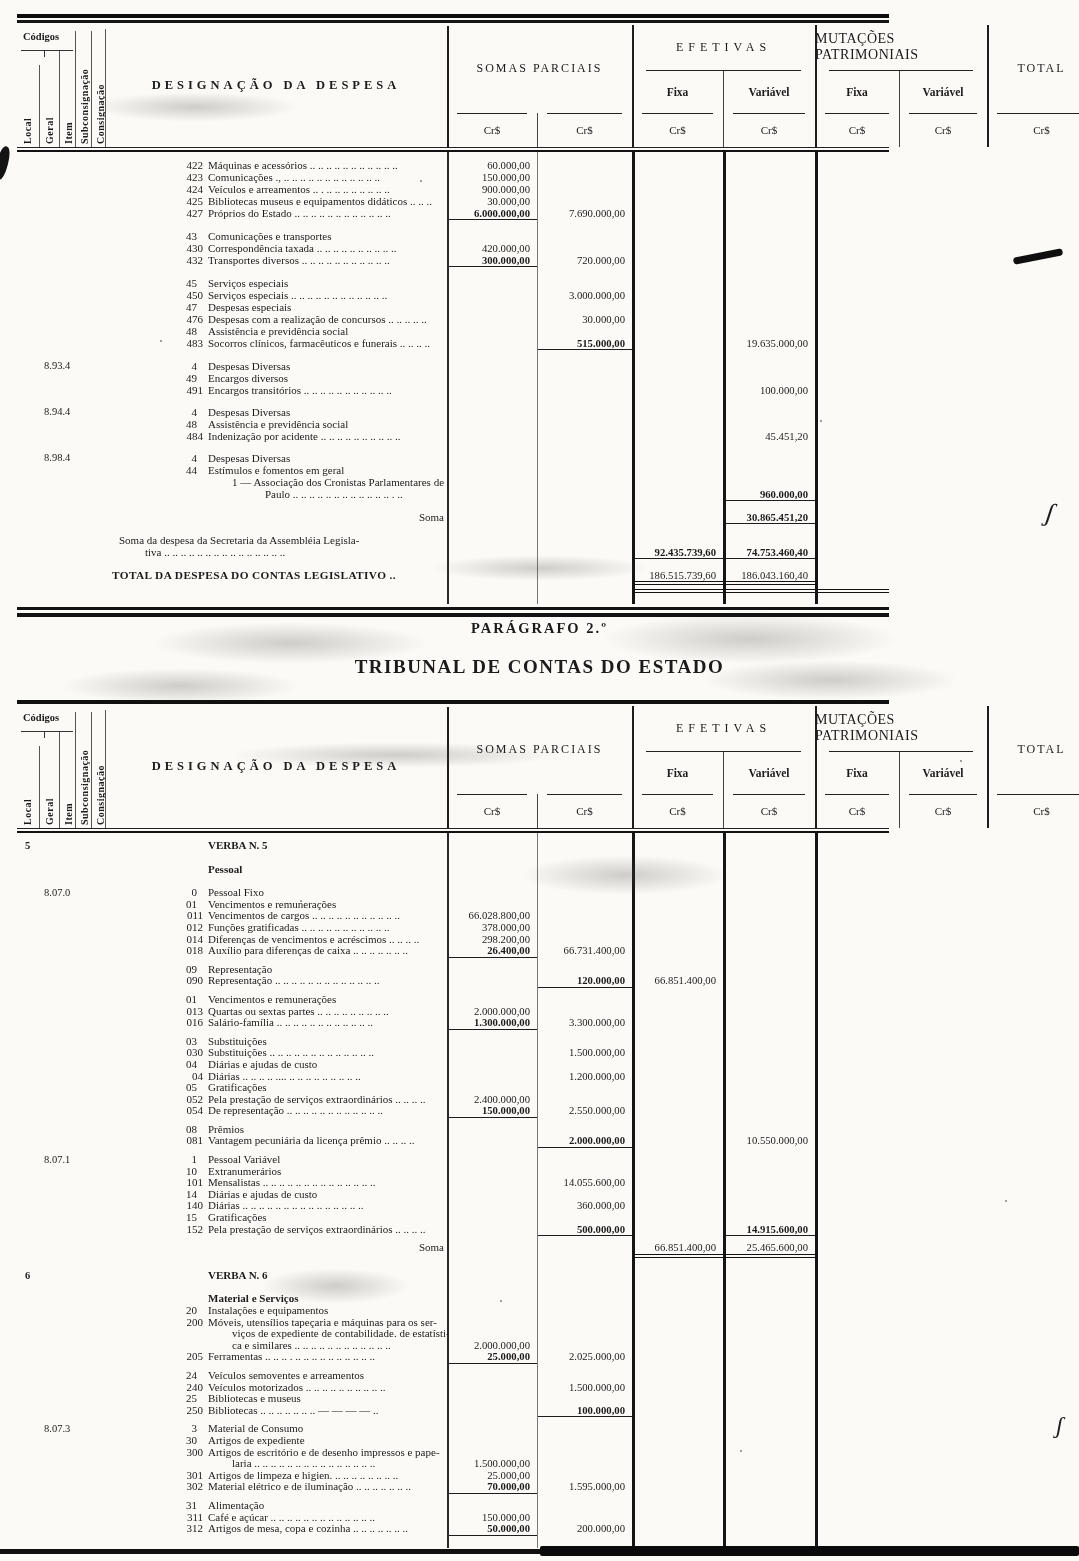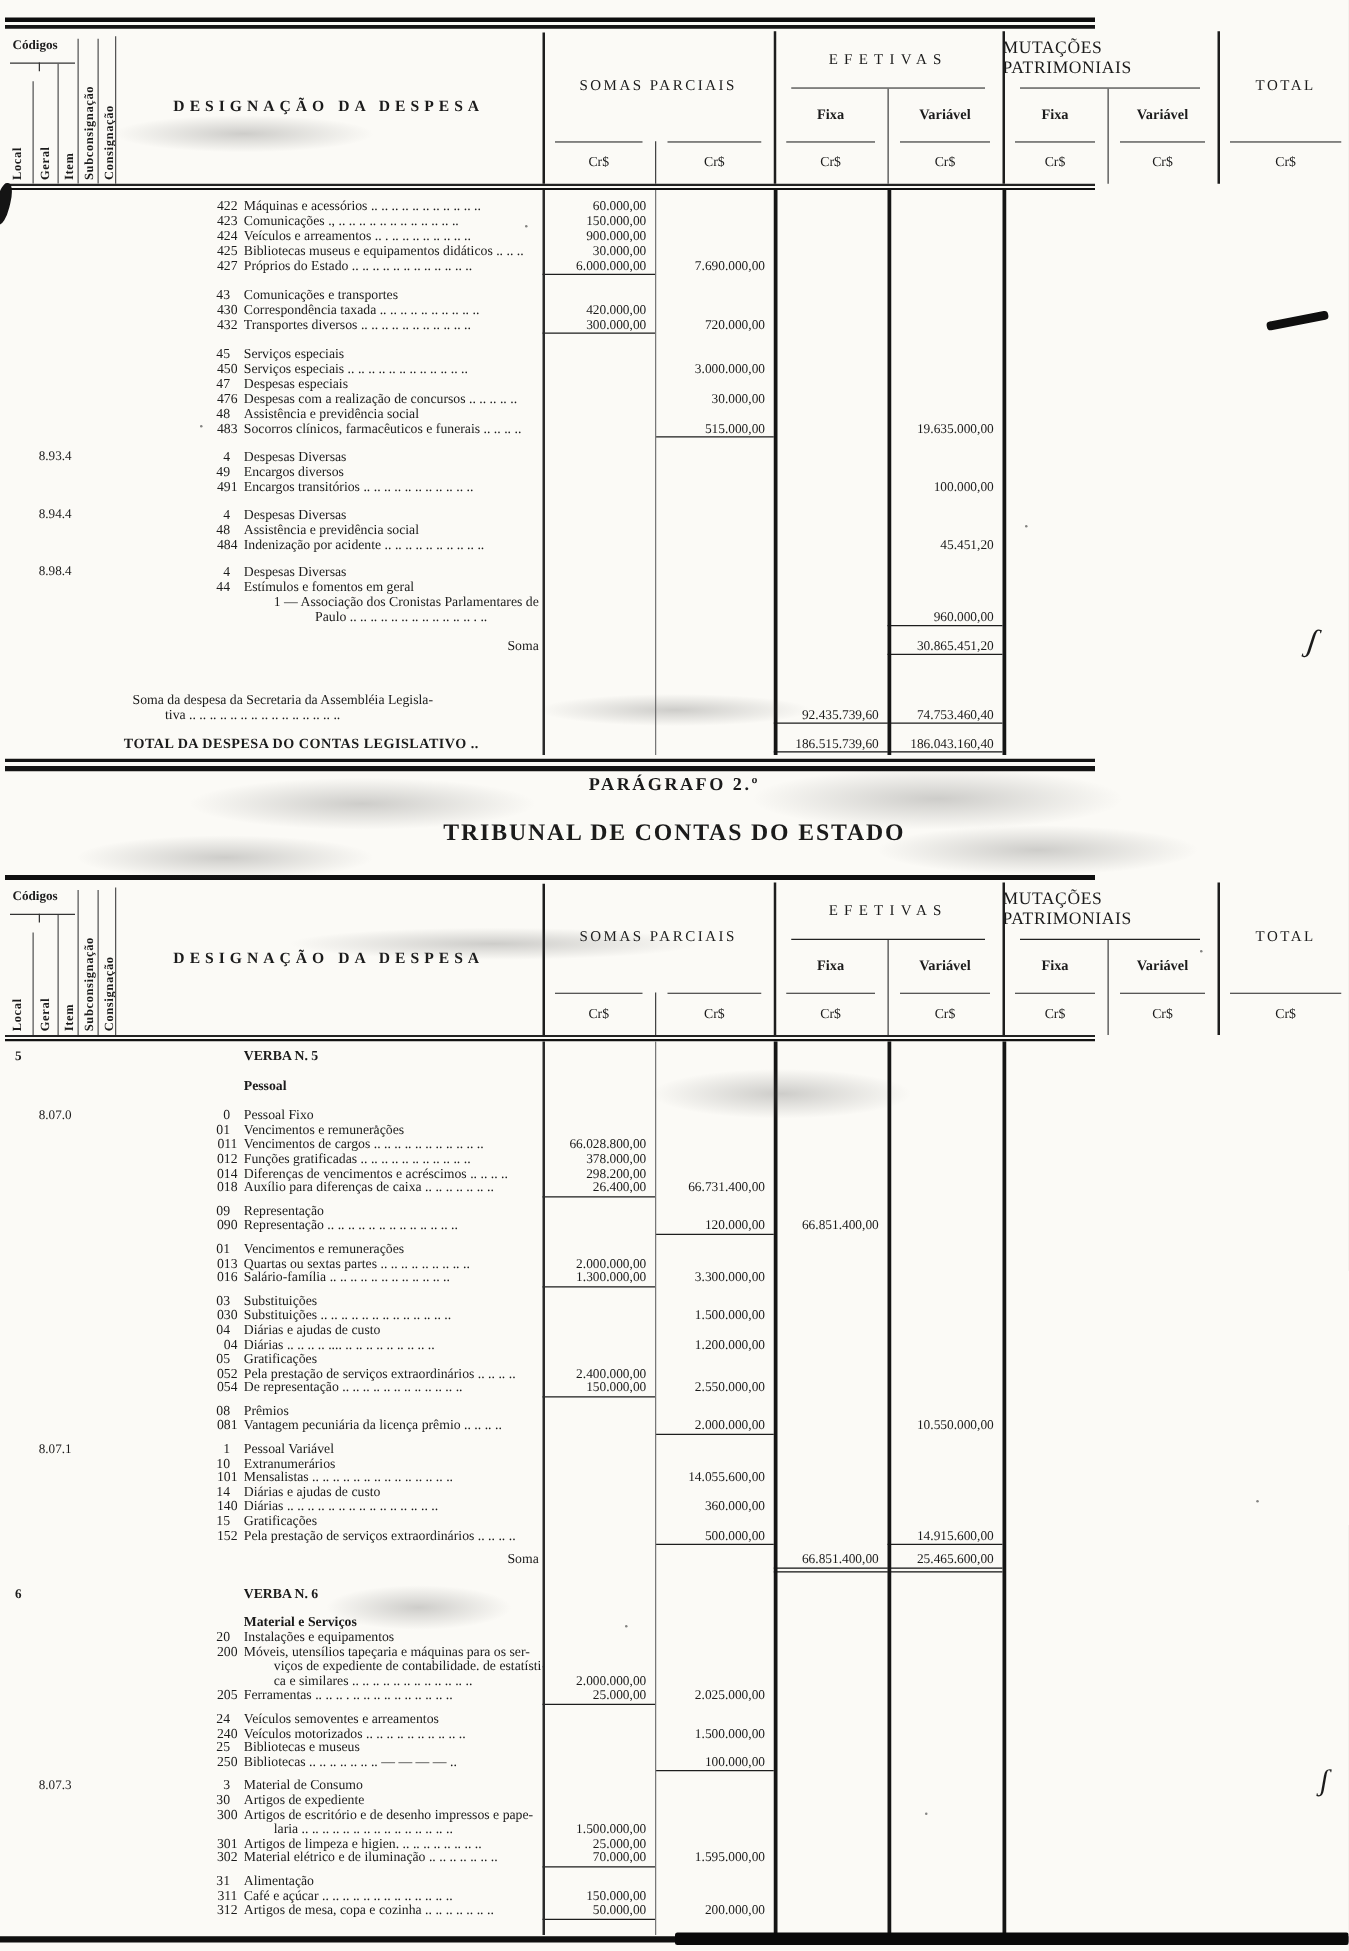--- a/index.html
+++ b/index.html
@@ -1,19 +1,19 @@
 <!DOCTYPE html>
 <html><head>
 <meta charset="utf-8">
 <style>
   html,body{margin:0;padding:0;background:#e8e6e0;}
   .page{position:relative;width:1079px;height:1561px;margin:0 auto;background:#fbfaf6;
         color:#1b1b1b;font-family:"Liberation Serif",serif;overflow:hidden;}
   
-  .table{position:absolute;left:4px;width:872px;}
+  .table{position:absolute;left:17px;width:872px;}
   .topband{height:9px;background:linear-gradient(#0d0d0d 4px,transparent 4px 6px,#161616 6px 9px);}
   .topband.single{height:4px;background:#101010;}
   .hsep{height:5px;background:linear-gradient(#222 1.5px,transparent 1.5px 3.5px,#121212 3.5px 5px);}
   .endrule{height:10px;margin-top:3px;background:linear-gradient(#141414 3px,transparent 3px 6px,#141414 6px 9px);}
   
   .thead{position:relative;height:124px;display:grid;
          grid-template-columns:88px 342px 90px 95px 91px 92px 84px 88px 109px;
          grid-template-rows:48px 42px 34px;}
   .hc{display:flex;align-items:center;justify-content:center;overflow:hidden;}
   .h-codes{grid-area:1/1/4/2;position:relative;}
@@ -44,29 +44,29 @@
         line-height:12px;font-size:11px;}
   .t2 .trow{line-height:11.6px;}
   .c{overflow:hidden;white-space:nowrap;}
   .local{padding-left:27px;font-size:10.5px;}
   .verba .local{padding-left:8px;font-weight:bold;}
   .codec{text-align:right;padding-right:6px;}
   .item .codec{text-align:right;padding-left:57px;padding-right:0;}
   .desc{padding-left:5px;}
   .m{text-align:right;padding-right:7px;font-size:10.7px;}
   .m.tt{padding-right:16px;}
-  .ru1{border-bottom:1.5px solid #1d1d1d;}
+  .ru1{border-bottom:1.5px solid #1d1d1d;font-weight:bold;}
   .ru2{border-bottom:4px double #121212;}
   .gap1{margin-top:10px;} .gap2{margin-top:16px;}
   .t2 .gap1{margin-top:6px;} .t2 .gap2{margin-top:12px;}
   .verba .desc,.boldrow .desc{font-weight:bold;}
   .soma .desc{text-align:right;padding-right:3px;}
   .wrap2 .desc{padding-left:29px;} .wrap3 .desc{padding-left:62px;}
   .wide .desc,.wide2 .desc,.totalrow .desc{grid-column:1/4;}
-  .wide .desc{padding-left:102px;margin-top:20px;}
+  .wide .desc{padding-left:102px;}
   .wide2 .desc{padding-left:128px;}
   .totalrow .desc{padding-left:95px;font-weight:bold;letter-spacing:.4px;font-size:11.3px;}
   .rulerow{height:8px;}
   .vb{position:absolute;top:0;bottom:0;}
   
   .paragrafo{position:absolute;top:620px;left:0;width:100%;text-align:center;
              font-weight:bold;font-size:14.5px;letter-spacing:2px;}
   .titulo{position:absolute;top:656px;left:0;width:100%;text-align:center;
           font-weight:bold;font-size:19px;letter-spacing:1.5px;}
   

